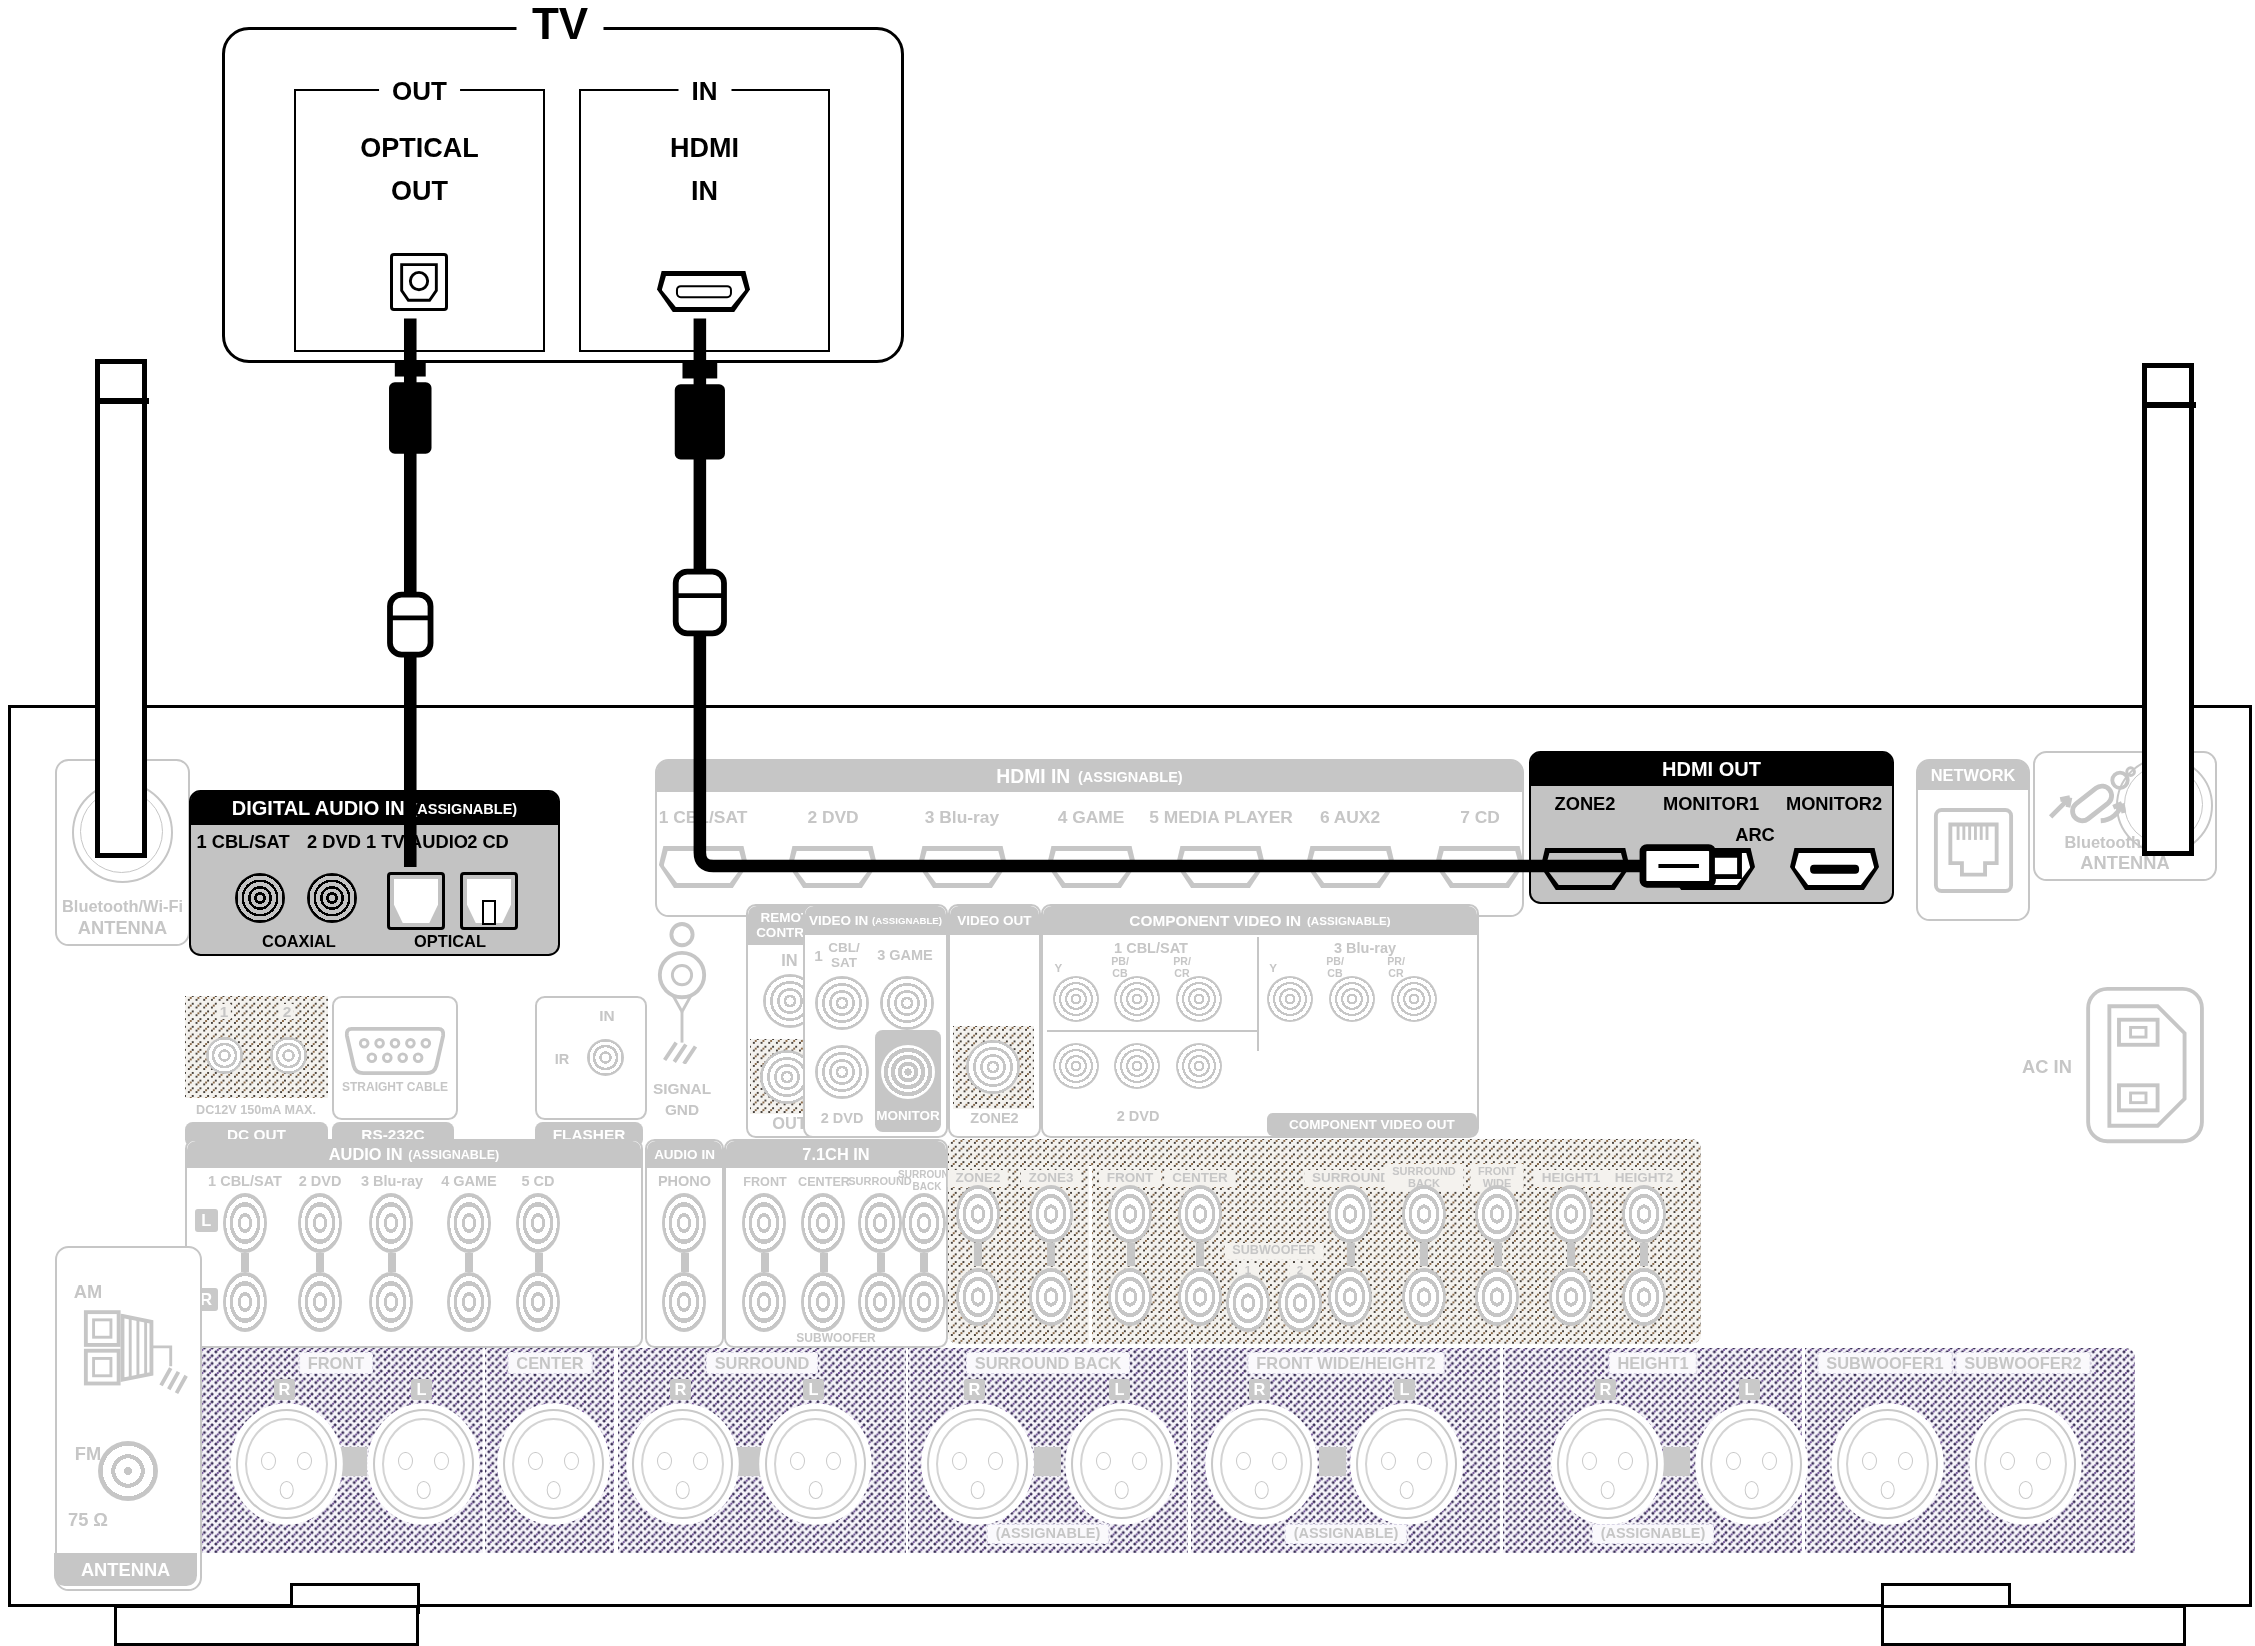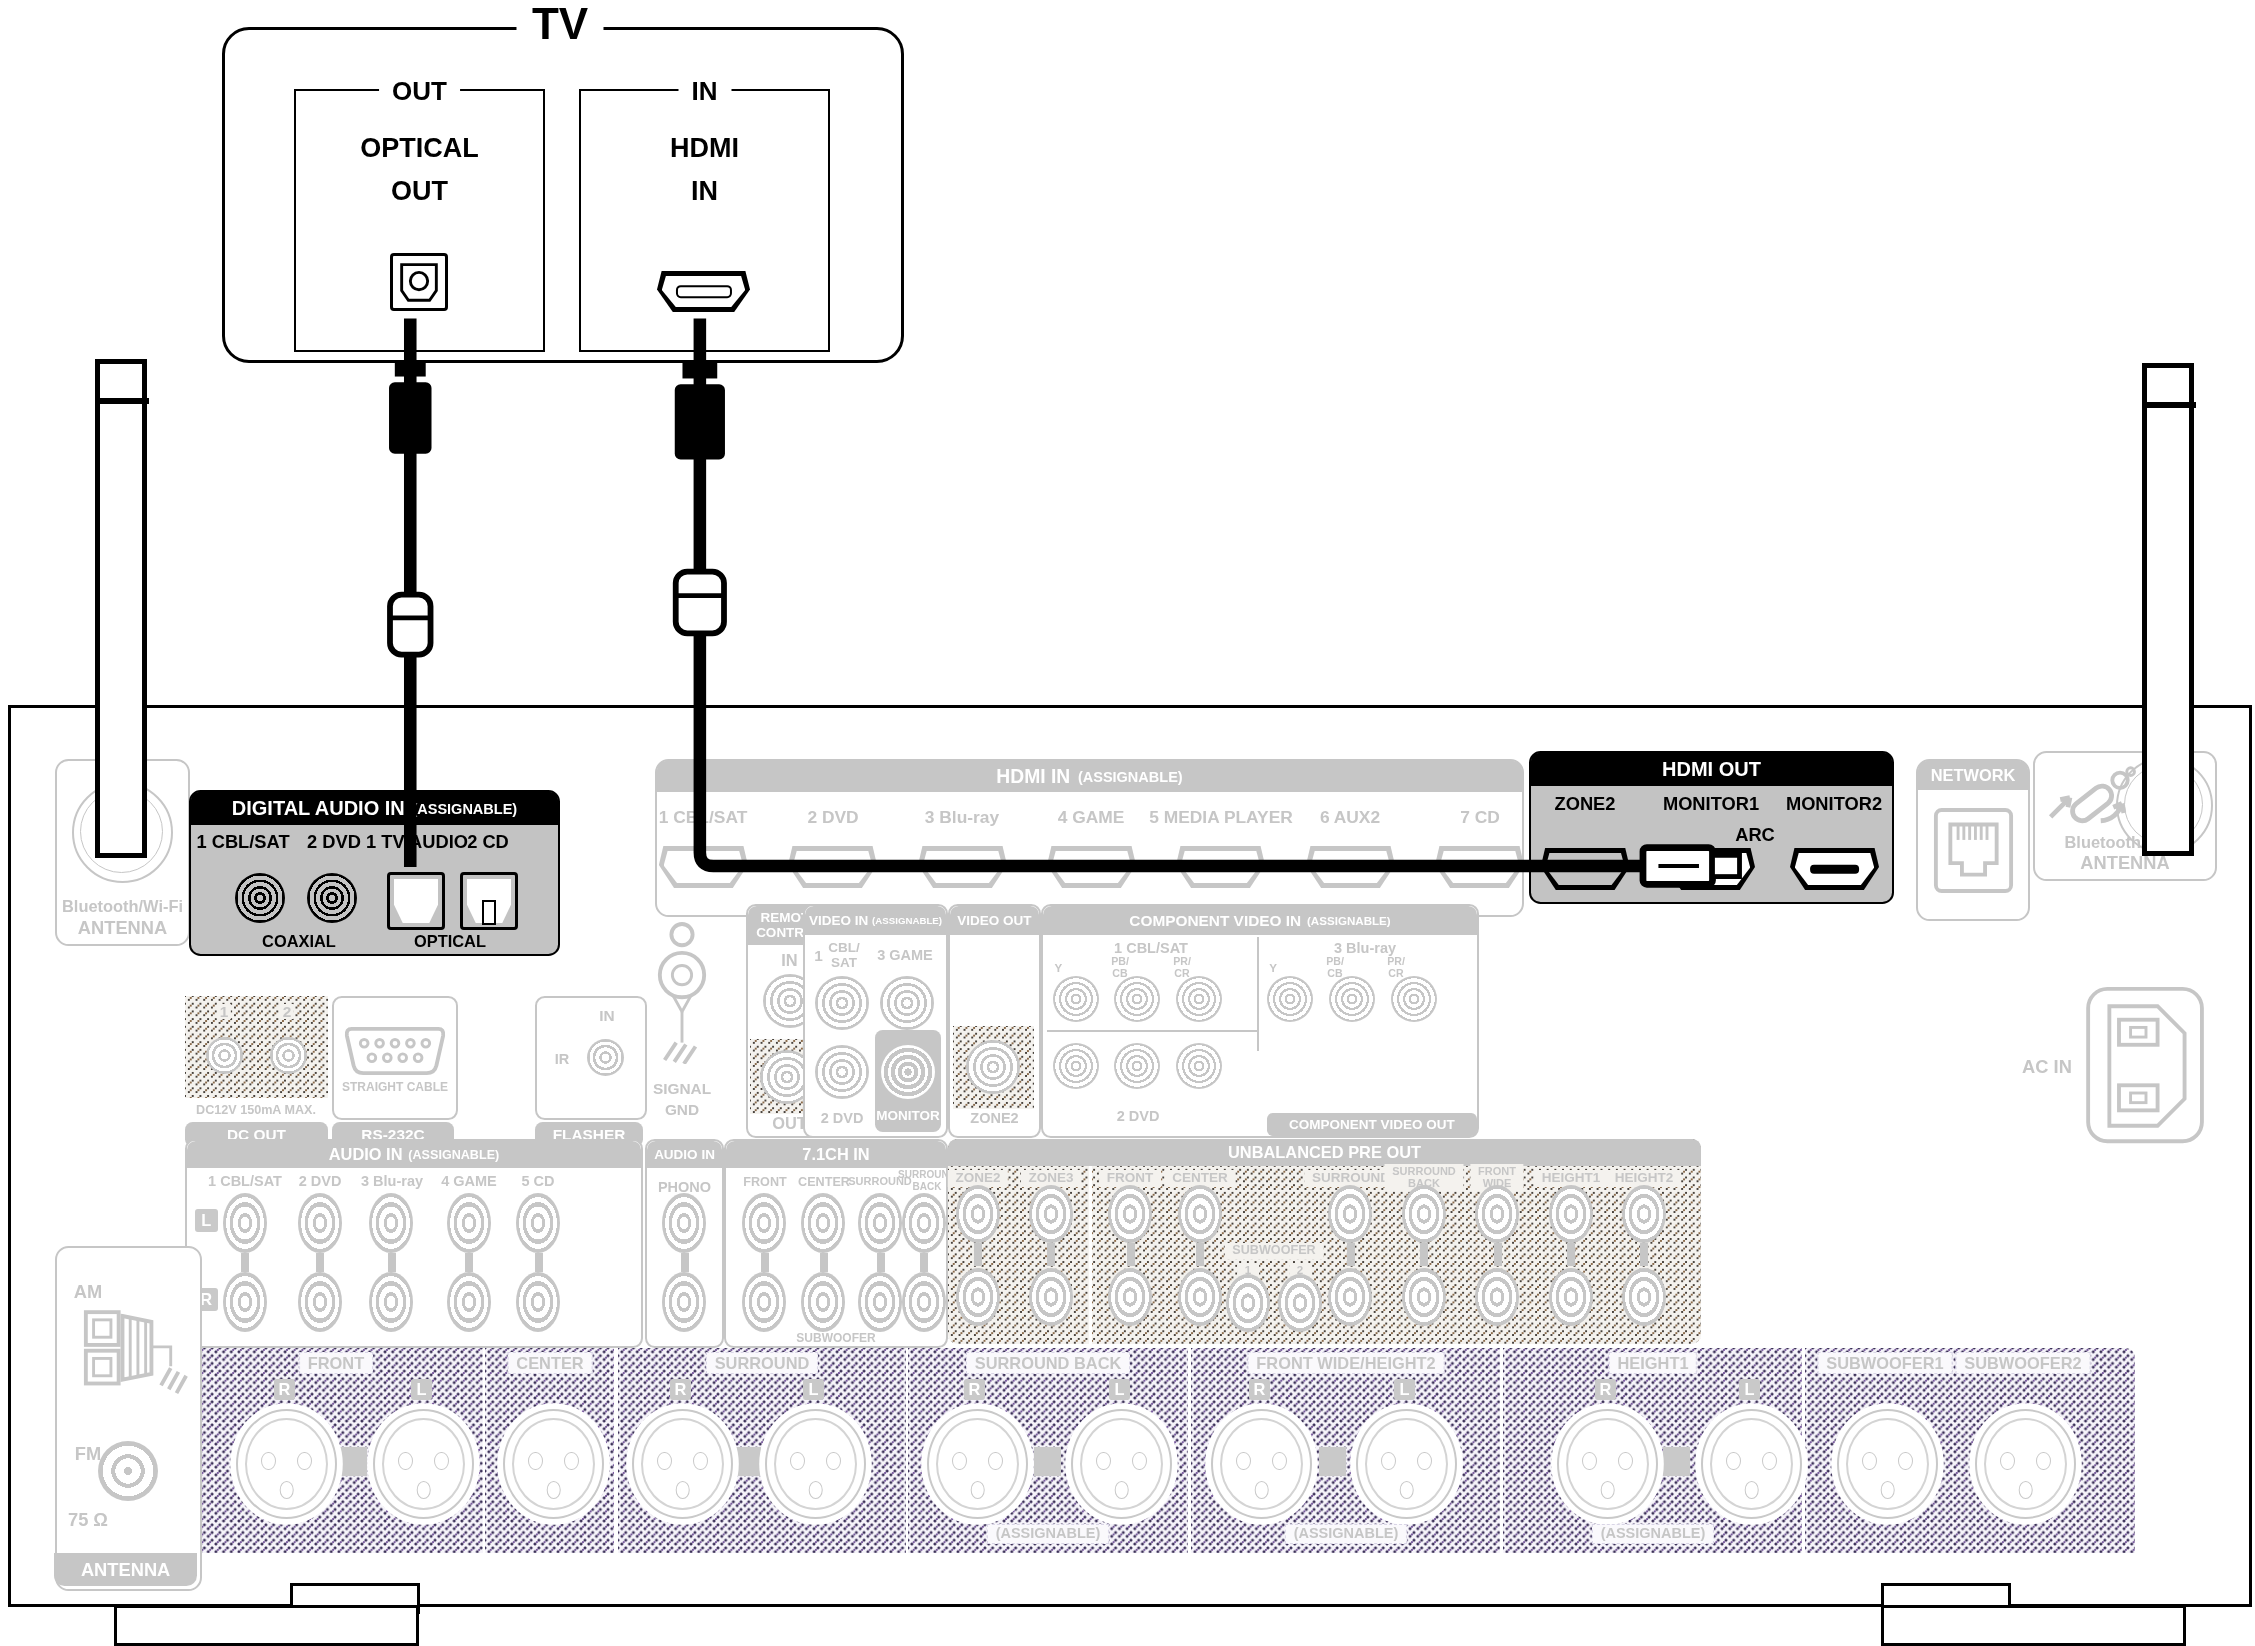--- a/index.html
+++ b/index.html
@@ -376,21 +376,21 @@
   <div class="rca3" style="left:111px;top:131px;width:44px;height:60px;--c:#c6c6c6;"></div>
   <div class="rca3" style="left:182px;top:131px;width:44px;height:60px;--c:#c6c6c6;"></div>
   <div class="rca3" style="left:260px;top:131px;width:44px;height:60px;--c:#c6c6c6;"></div>
   <div class="rca3" style="left:329px;top:131px;width:44px;height:60px;--c:#c6c6c6;"></div>
 </div>
 
 <div class="box-f" style="left:645px;top:1139px;width:75px;height:205px;border-radius:9.7px;">
   <div class="hdr hdr-f" style="height:27px;">
       <span style="font-size:13.5px;">AUDIO IN</span>
     </div>
-  <span class="t fade" style="left:50%;top:39px;font-size:14.5px;">PHONO</span>
+  <span class="t fade" style="left:50%;top:33px;font-size:14.5px;">PHONO</span>
   <div class="rca3" style="left:15.4px;top:52px;width:44px;height:60px;--c:#c6c6c6;"></div>
   <div class="stem" style="left:34px;top:112px;height:19.3px;"></div>
   <div class="rca3" style="left:15.4px;top:131px;width:44px;height:60px;--c:#c6c6c6;"></div>
 </div>
 
 <div class="box-f" style="left:724px;top:1139px;width:220px;height:205px;border-radius:9.7px;">
   <div class="hdr hdr-f" style="height:27px;">
       <span style="font-size:16.4px;">7.1CH IN</span>
     </div>
   <span class="t fade" style="left:39px;top:35px;font-size:12.6px;">FRONT</span>
@@ -407,23 +407,20 @@
   <div class="stem" style="left:151px;top:112px;height:19.3px;"></div>
   <div class="stem" style="left:194px;top:112px;height:19.3px;"></div>
   <div class="rca3" style="left:16.4px;top:131px;width:44px;height:60px;--c:#c6c6c6;"></div>
   <div class="rca3" style="left:75px;top:131px;width:44px;height:60px;--c:#c6c6c6;"></div>
   <div class="rca3" style="left:132px;top:131px;width:44px;height:60px;--c:#c6c6c6;"></div>
   <div class="rca3" style="left:176px;top:131px;width:44px;height:60px;--c:#c6c6c6;"></div>
   <span class="t fade" style="left:110px;top:191px;font-size:12px;background:#fff;padding:0 3.9px;">SUBWOOFER</span>
 </div>
 
 <div class="a chk-g" style="left:948px;top:1139px;width:753px;height:205px;border-radius:9.7px;">
-  <div class="hdr hdr-f" style="height:27px;border-radius:8.7px 8.7px 0 0;">
-      <span style="font-size:16.4px;">UNBALANCED PRE OUT</span>
-    </div>
   <div class="a" style="left:141px;top:27px;width:2.9px;height:178px;background:#fff;"></div>
   <span class="chip" style="left:30px;top:31px;font-size:13.5px;border:none;background:#f4f2ee;">ZONE2</span>
   <span class="chip" style="left:103px;top:31px;font-size:13.5px;border:none;background:#f4f2ee;">ZONE3</span>
   <span class="chip" style="left:182px;top:31px;font-size:13.5px;border:none;background:#f4f2ee;">FRONT</span>
   <span class="chip" style="left:252px;top:31px;font-size:13.5px;border:none;background:#f4f2ee;">CENTER</span>
   <span class="chip" style="left:403px;top:31px;font-size:13.5px;border:none;background:#f4f2ee;">SURROUND</span>
   <span class="chip" style="left:476px;top:25px;font-size:11px;border:none;background:#f4f2ee;"><span>SURROUND</span><br><span>BACK</span></span>
   <span class="chip" style="left:549px;top:25px;font-size:11px;border:none;background:#f4f2ee;"><span>FRONT</span><br><span>WIDE</span></span>
   <span class="chip" style="left:623px;top:31px;font-size:13.5px;border:none;background:#f4f2ee;">HEIGHT1</span>
   <span class="chip" style="left:696px;top:31px;font-size:13.5px;border:none;background:#f4f2ee;">HEIGHT2</span>

